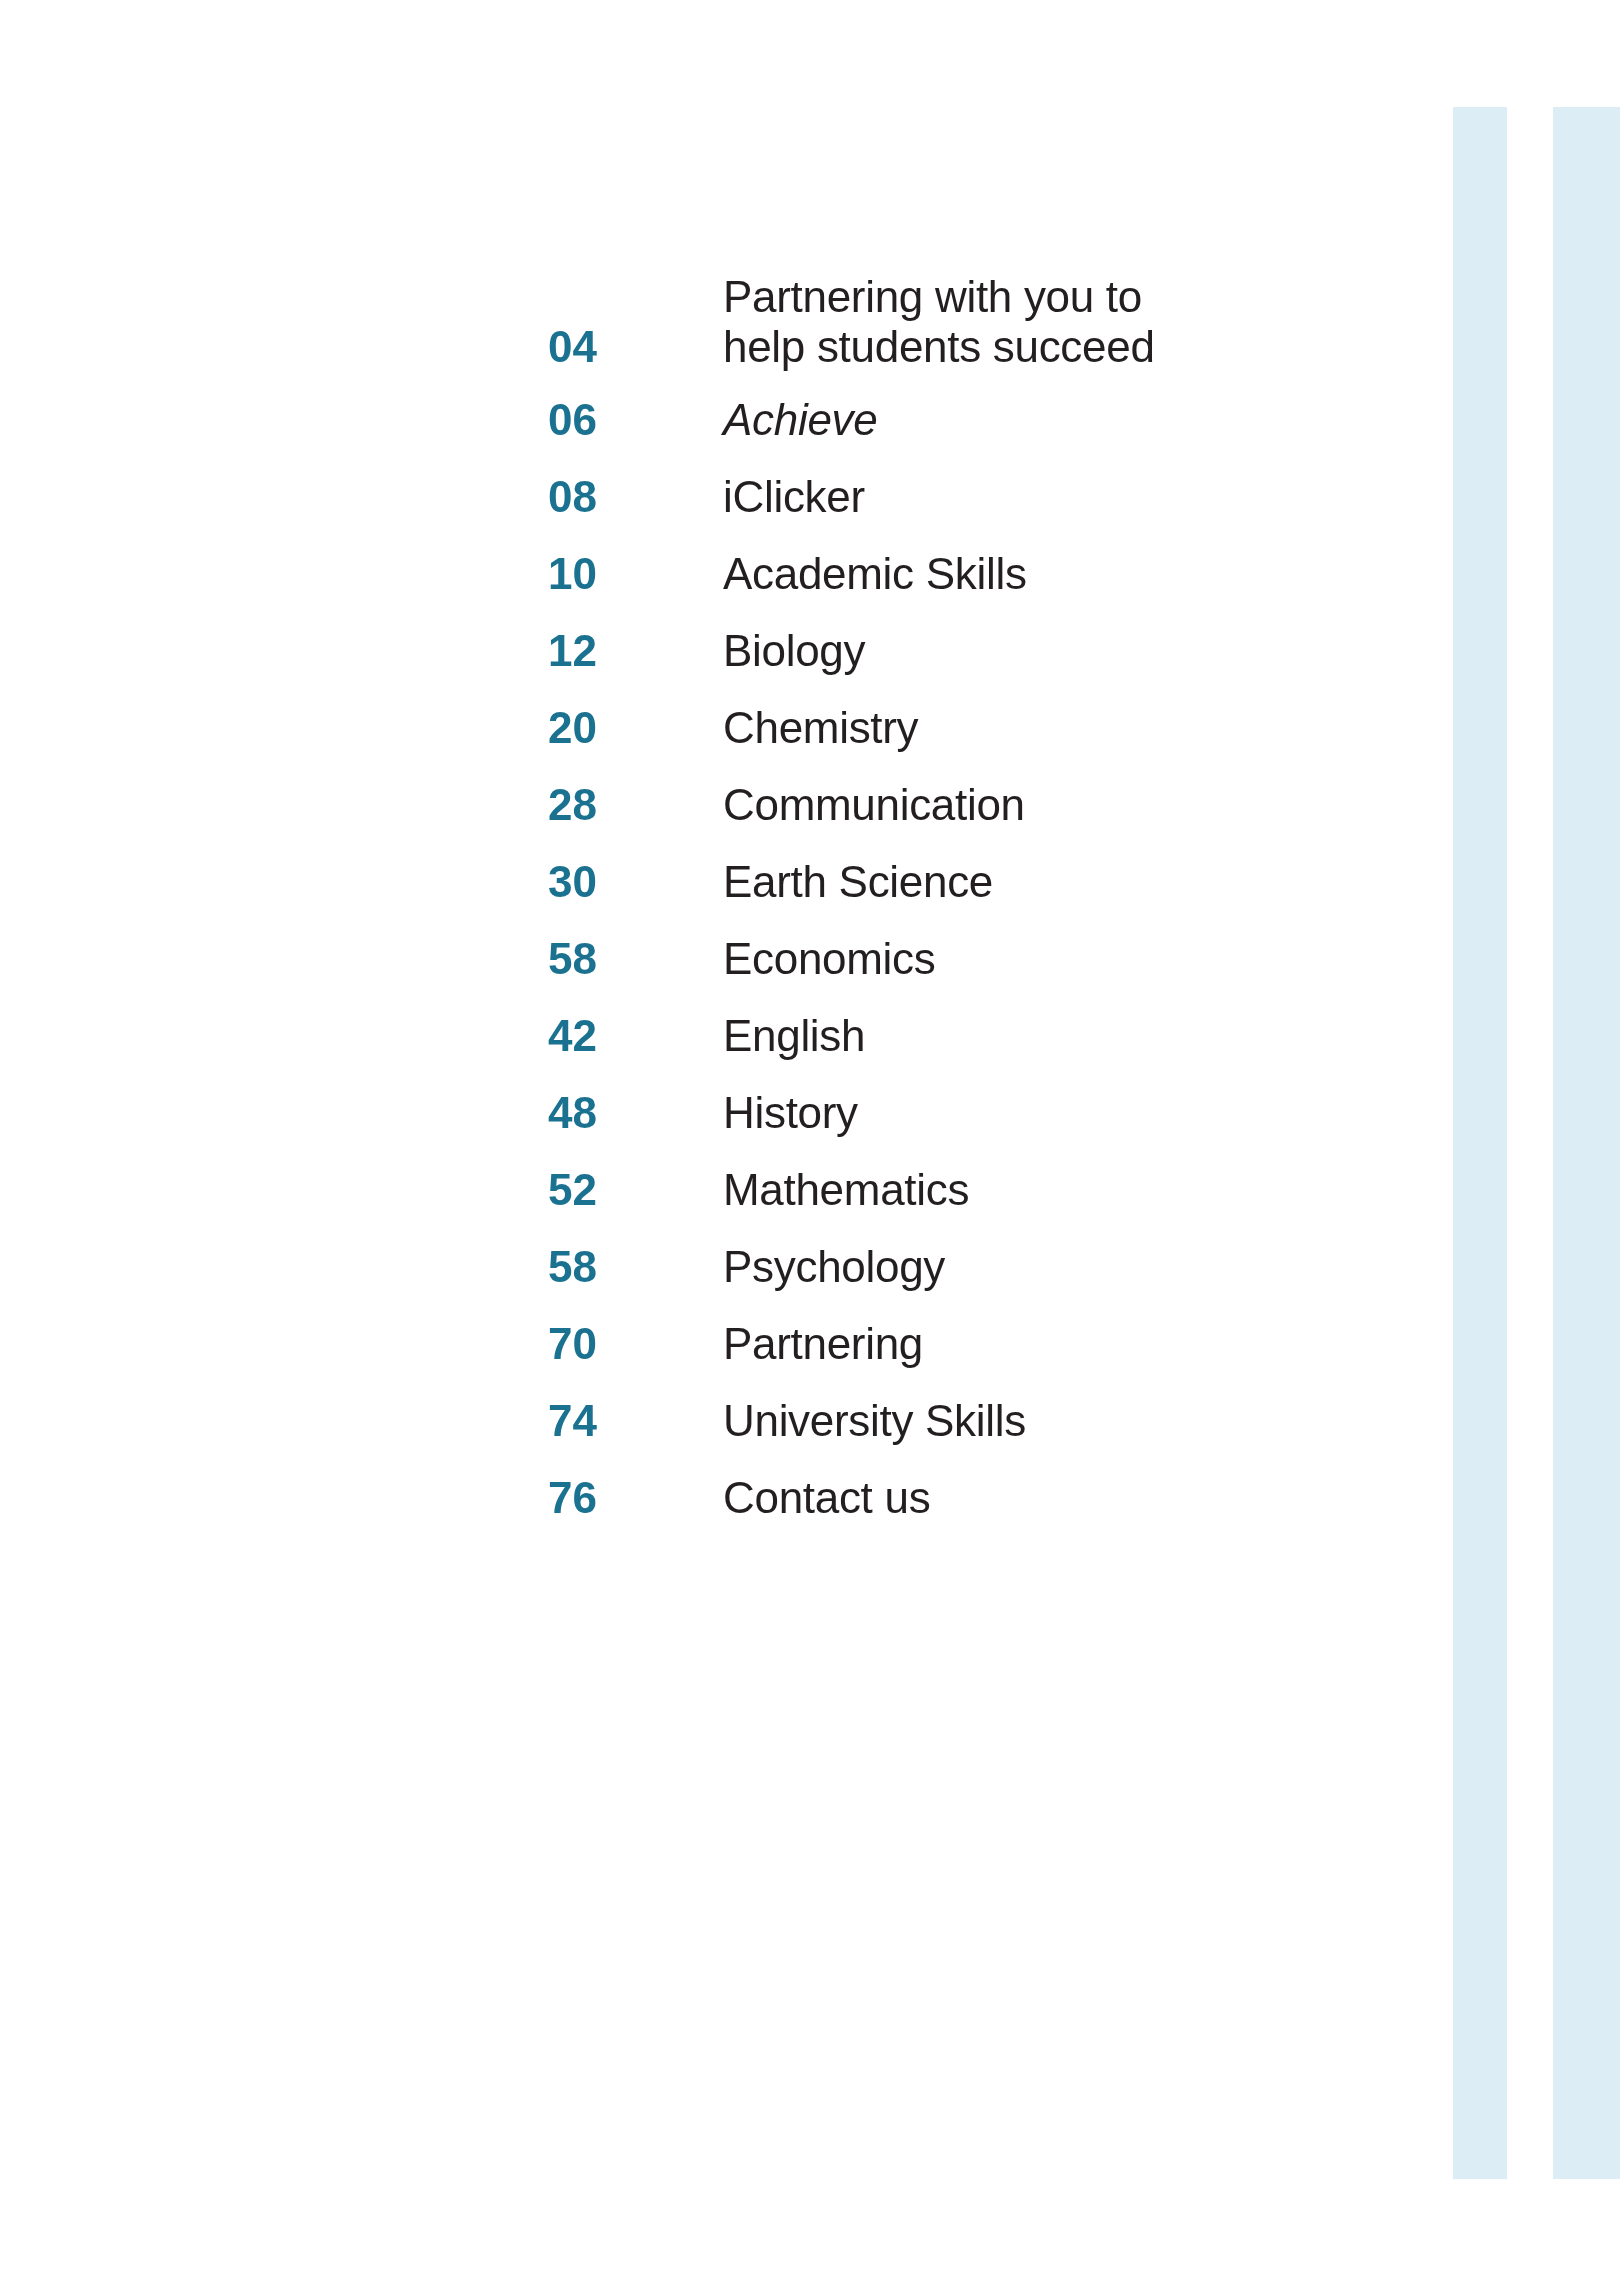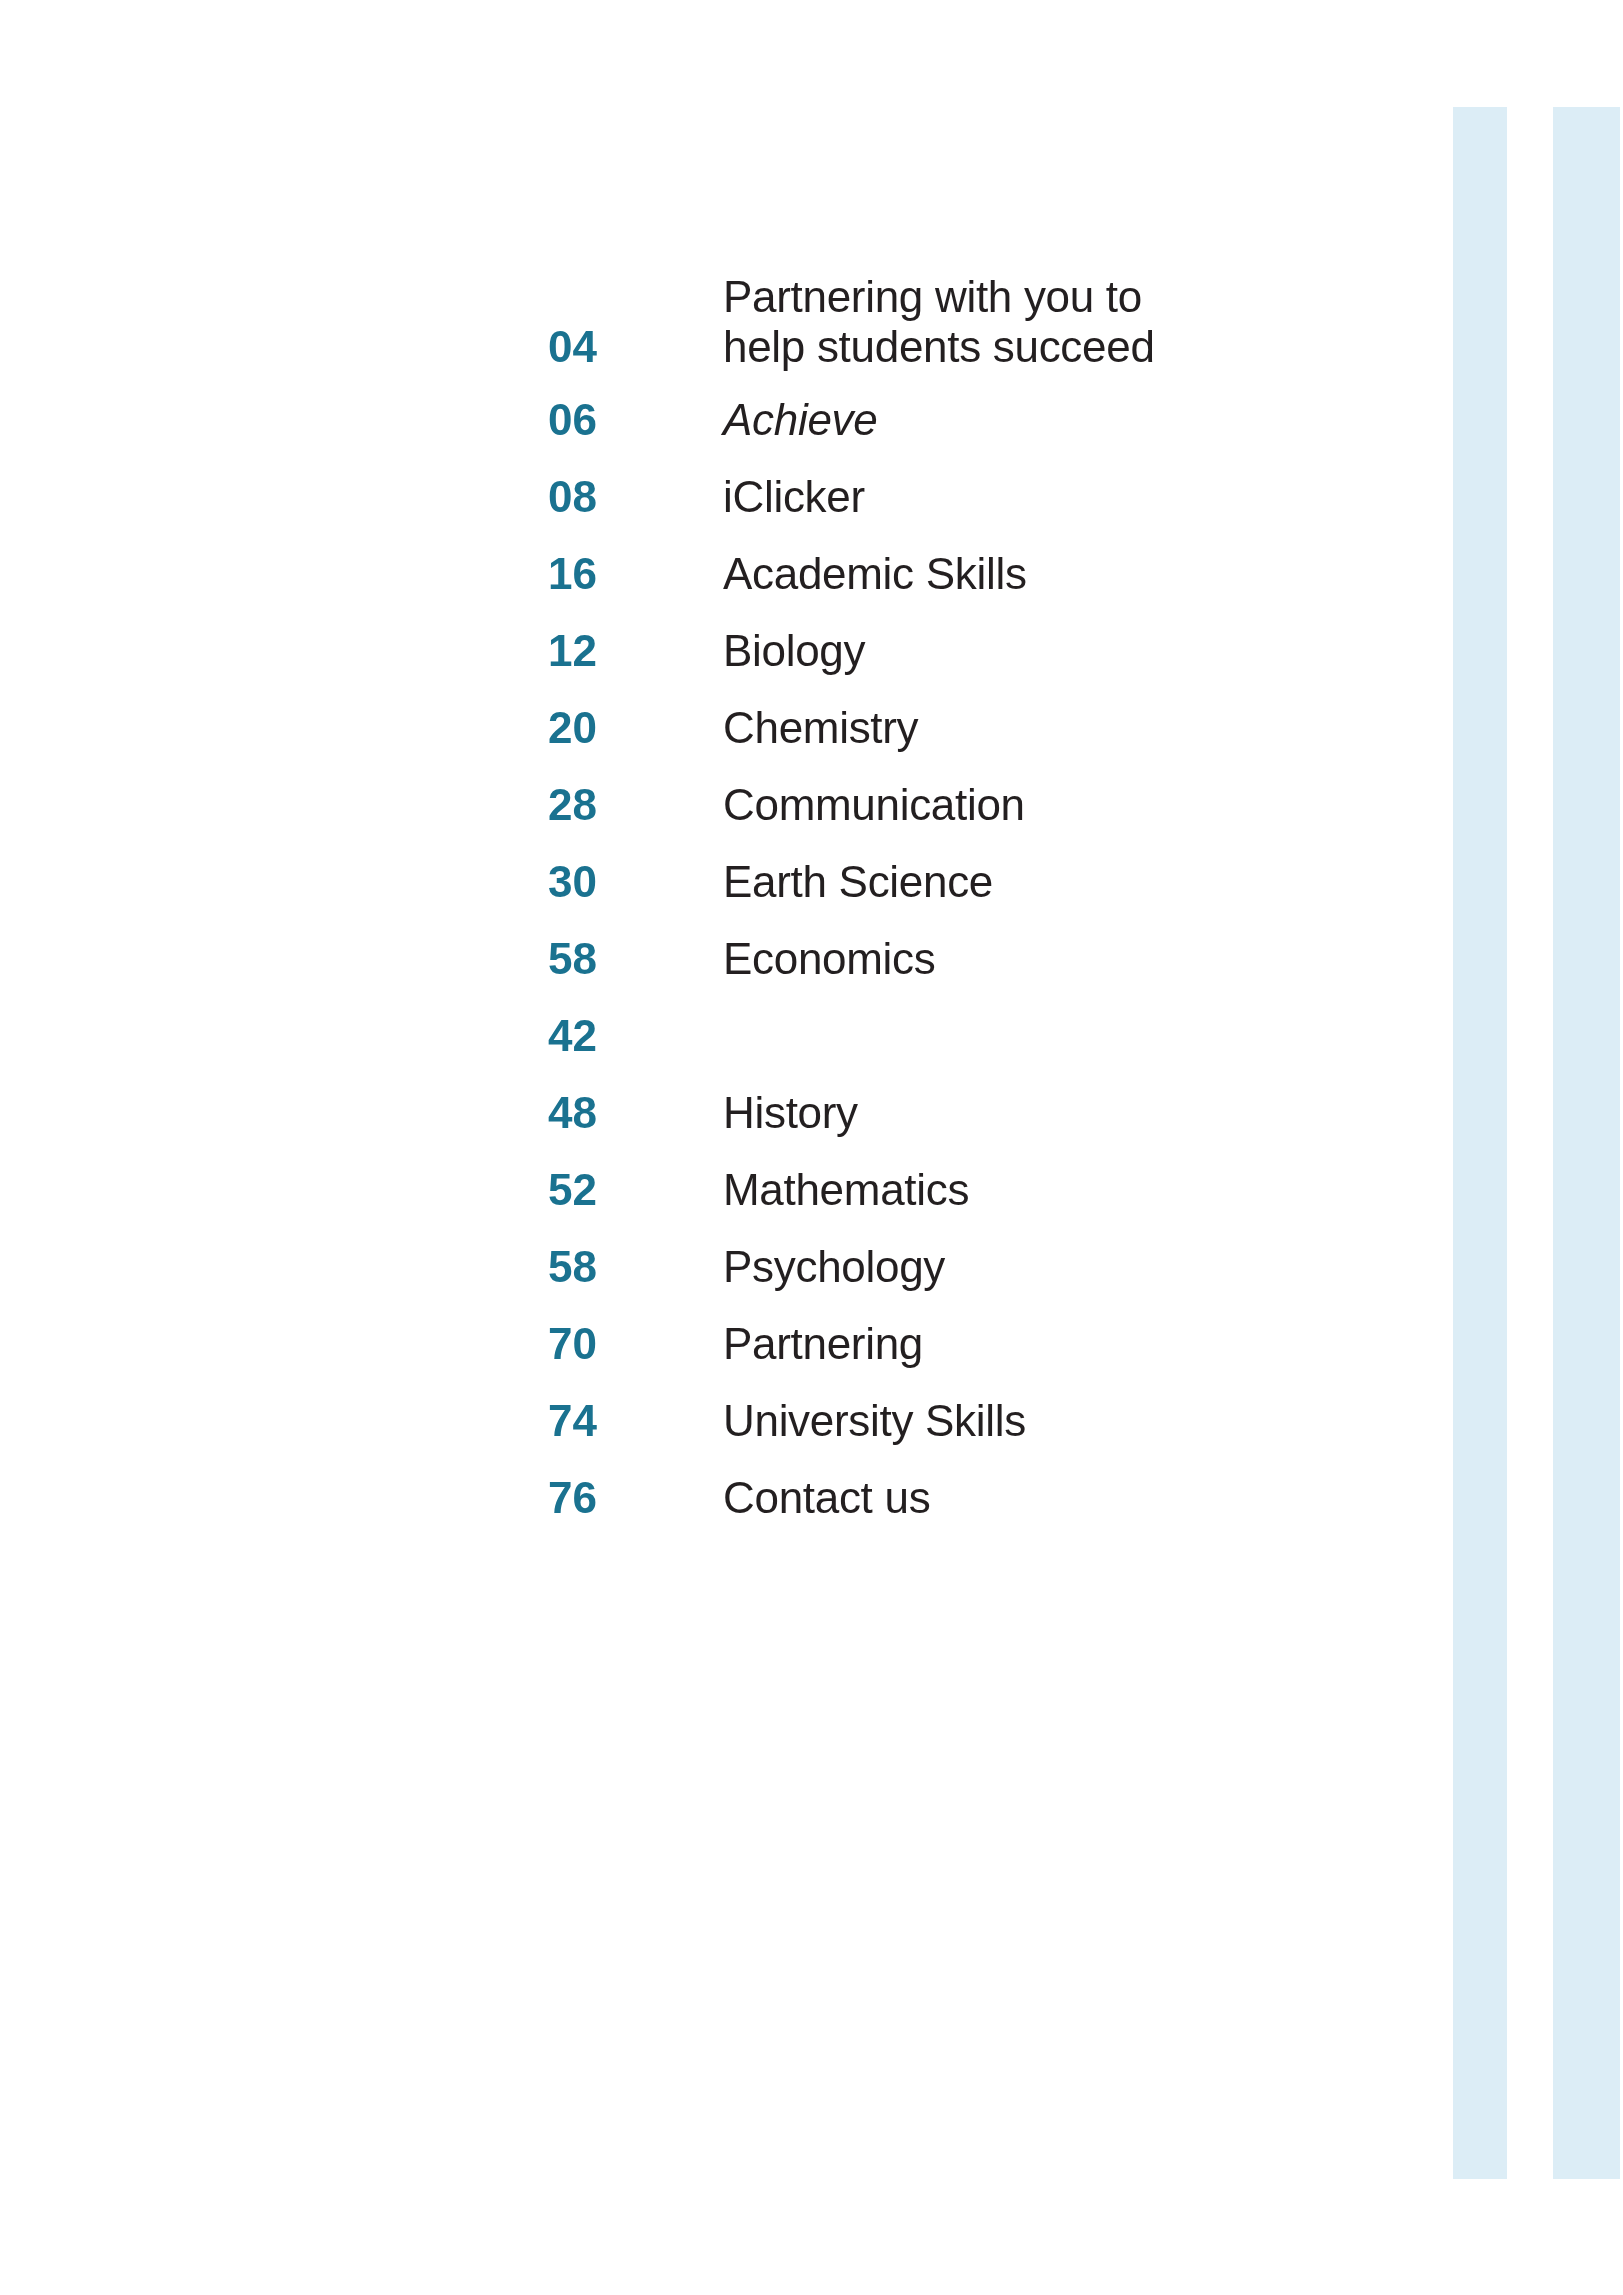--- a/index.html
+++ b/index.html
@@ -79,21 +79,21 @@
       <span class="toc-num">06</span>
       <span class="toc-title toc-title--italic">Achieve</span>
     </div>
 
     <div class="toc-row">
       <span class="toc-num">08</span>
       <span class="toc-title">iClicker</span>
     </div>
 
     <div class="toc-row">
-      <span class="toc-num">16</span>
+      <span class="toc-num">10</span>
       <span class="toc-title">Academic Skills</span>
     </div>
 
     <div class="toc-row">
       <span class="toc-num">12</span>
       <span class="toc-title">Biology</span>
     </div>
 
     <div class="toc-row">
       <span class="toc-num">20</span>
@@ -110,20 +110,21 @@
       <span class="toc-title">Earth Science</span>
     </div>
 
     <div class="toc-row">
       <span class="toc-num">58</span>
       <span class="toc-title">Economics</span>
     </div>
 
     <div class="toc-row">
       <span class="toc-num">42</span>
+      <span class="toc-title">English</span>
     </div>
 
     <div class="toc-row">
       <span class="toc-num">48</span>
       <span class="toc-title">History</span>
     </div>
 
     <div class="toc-row">
       <span class="toc-num">52</span>
       <span class="toc-title">Mathematics</span>

